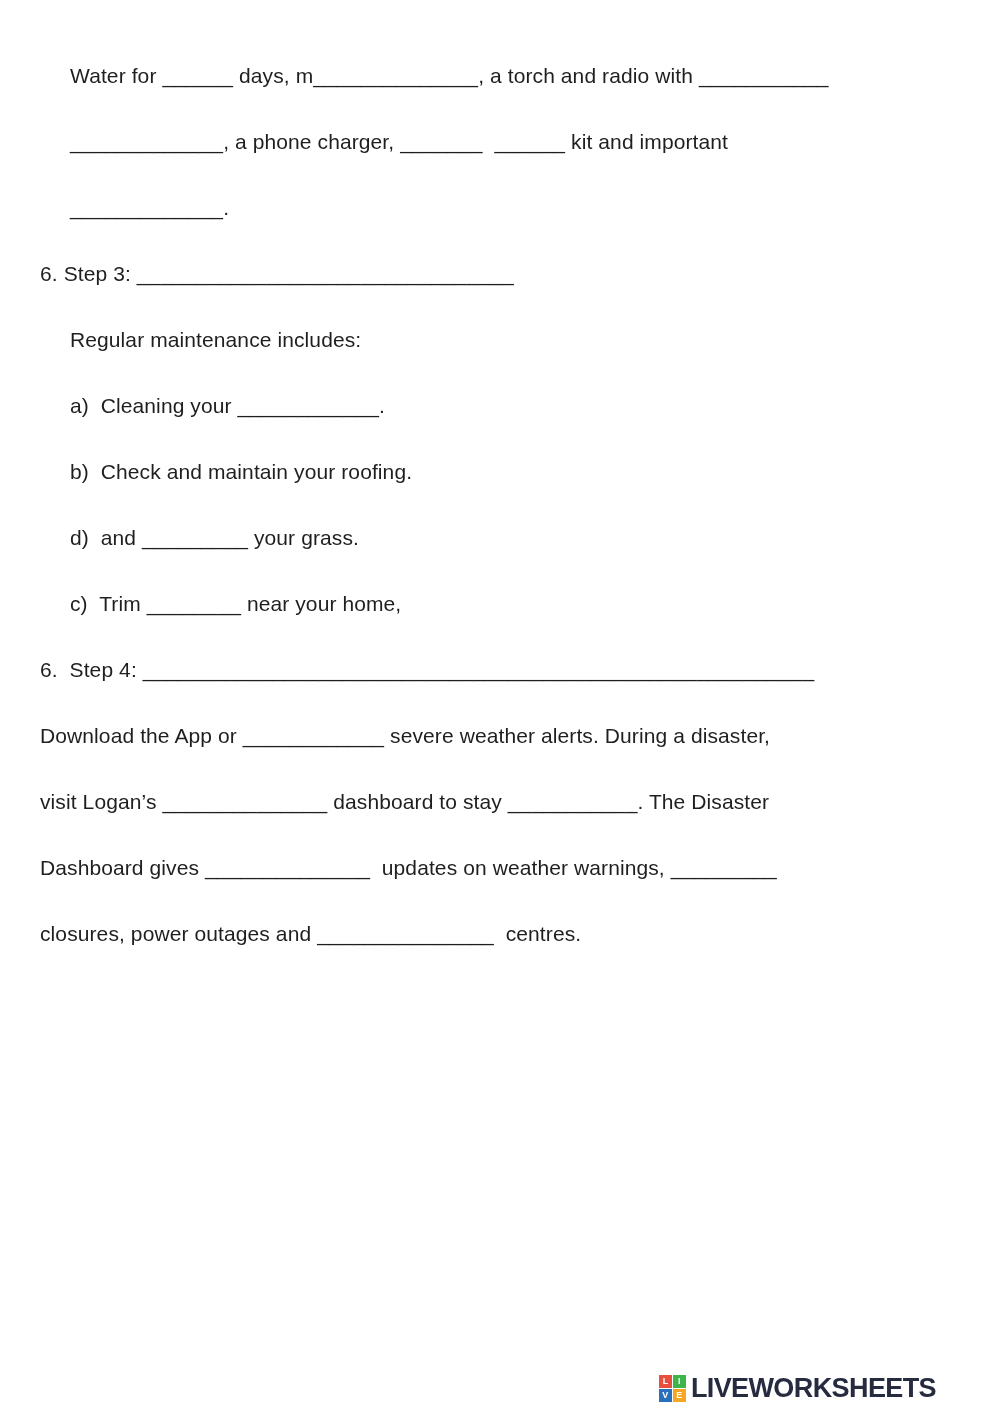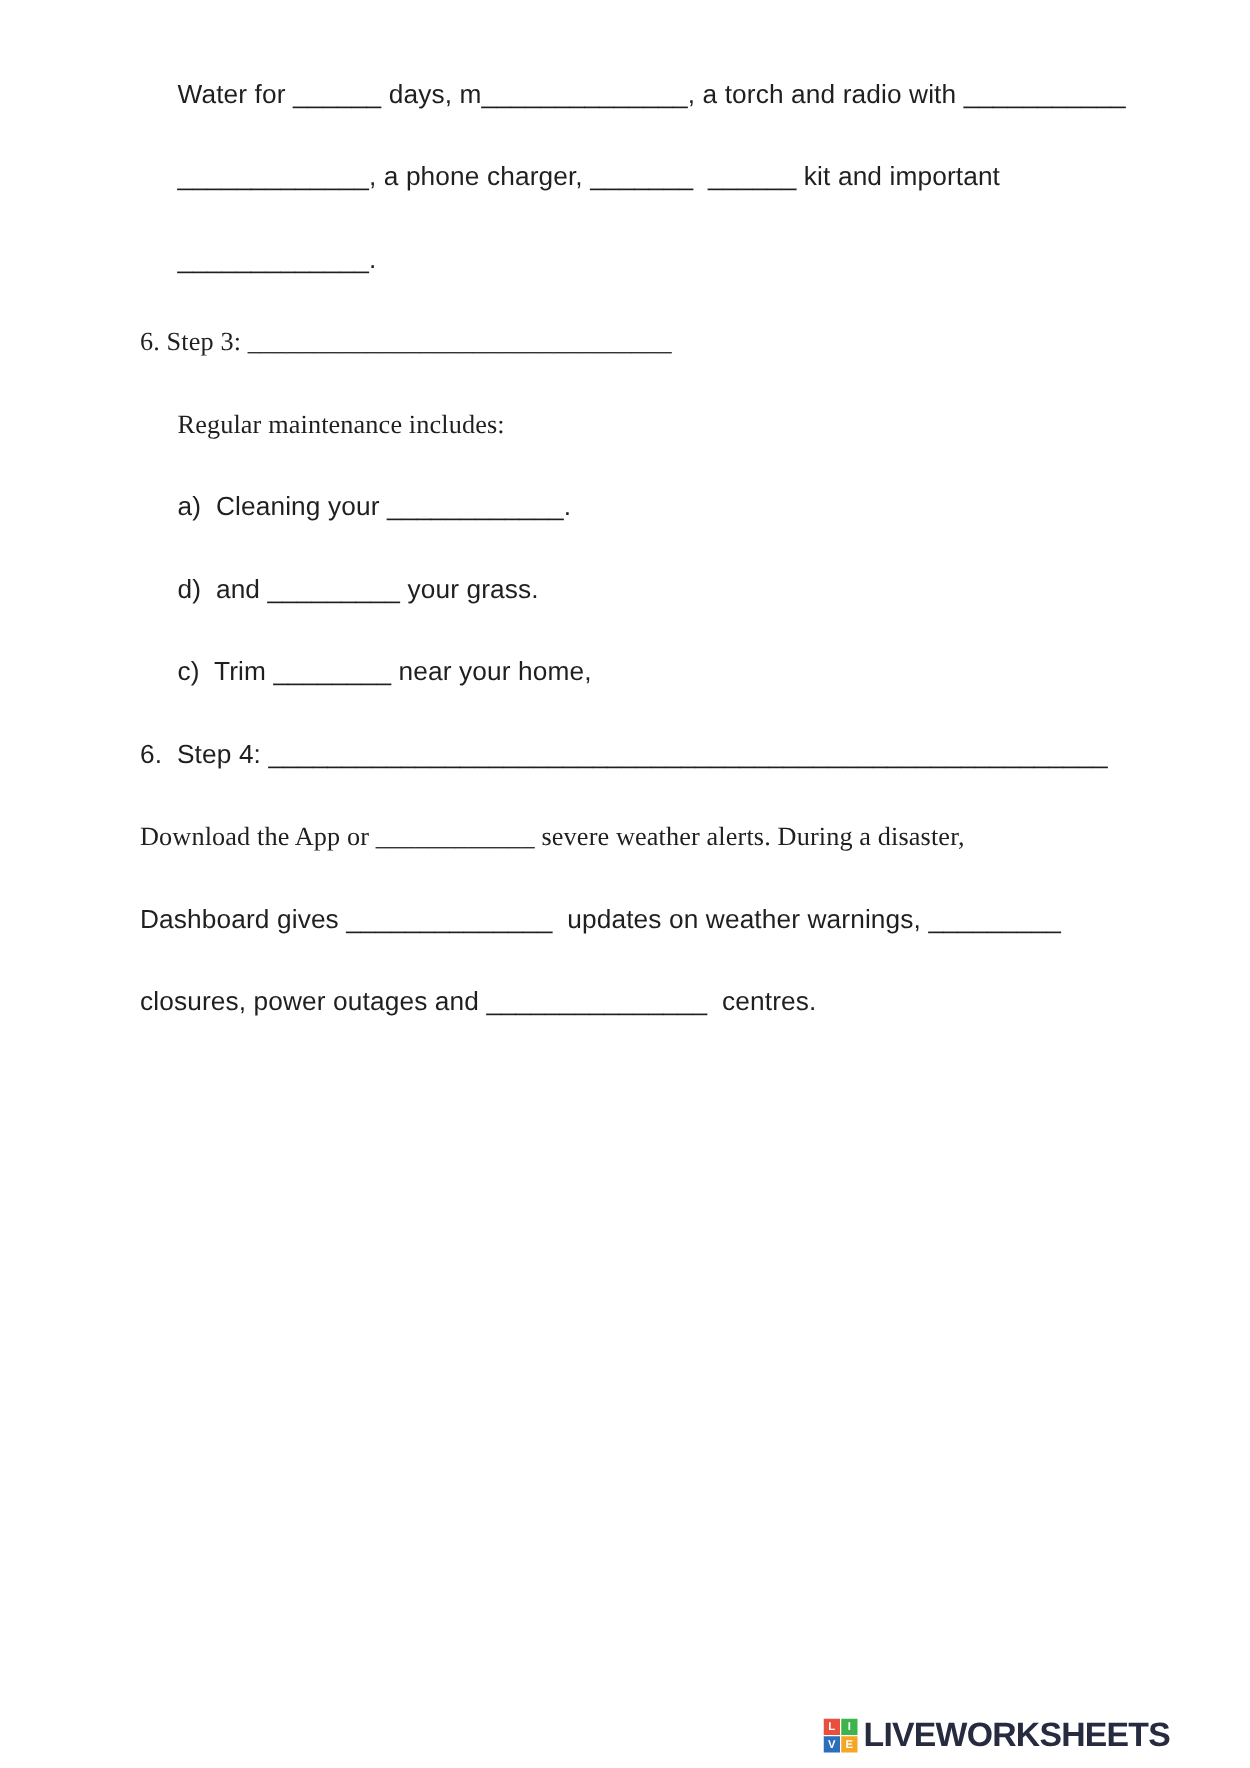--- a/index.html
+++ b/index.html
@@ -7,31 +7,31 @@
   body {
     width: 1000px;
     height: 1414px;
     position: relative;
     background: #ffffff;
     font-family: "Liberation Sans", "DejaVu Sans", sans-serif;
     color: #1f1f1f;
     overflow: hidden;
   }
   .content {
-    padding: 62px 55px 0 112px;
+    padding: 62px 55px 0 40px;
   }
   .line {
     font-size: 21px;
     line-height: 27px;
     margin: 0 0 39px 0;
     white-space: pre-wrap;
     letter-spacing: 0.1px;
   }
   .indent-1 { margin-left: 30px; }
-  .gap-before { margin-top: 27px; font-family: Liberation Serif, serif; }
+  .gap-before { margin-top: 27px; }
 
   .brand {
     position: absolute;
     right: 64px;
     bottom: 12px;
     display: flex;
     align-items: center;
     gap: 5px;
   }
   .logo-grid {
@@ -60,24 +60,26 @@
 </head>
 <body style="background: rgb(255, 255, 255); color: rgb(31, 31, 31);">
 
 <main class="content">
   <p class="line indent-1">Water for ______ days, m______________, a torch and radio with ___________</p>
   <p class="line indent-1">_____________, a phone charger, _______  ______ kit and important</p>
   <p class="line indent-1">_____________.</p>
   <p class="line gap-before">6. Step 3: ________________________________</p>
   <p class="line indent-1 gap-before">Regular maintenance includes:</p>
   <p class="line indent-1">a)  Cleaning your ____________.</p>
+  <p class="line indent-1">b)  Check and maintain your roofing.</p>
   <p class="line indent-1">d)  and _________ your grass.</p>
   <p class="line indent-1">c)  Trim ________ near your home,</p>
   <p class="line">6.  Step 4: _________________________________________________________</p>
   <p class="line gap-before">Download the App or ____________ severe weather alerts. During a disaster,</p>
+  <p class="line">visit Logan’s ______________ dashboard to stay ___________. The Disaster</p>
   <p class="line">Dashboard gives ______________  updates on weather warnings, _________</p>
   <p class="line">closures, power outages and _______________  centres.</p>
 </main>
 
 <div class="brand">
   <div class="logo-grid">
     <span class="tile" style="background: rgb(233, 79, 61);">L</span>
     <span class="tile" style="background: rgb(61, 181, 74);">I</span>
     <span class="tile" style="background: rgb(42, 111, 187);">V</span>
     <span class="tile" style="background: rgb(245, 166, 35);">E</span>

